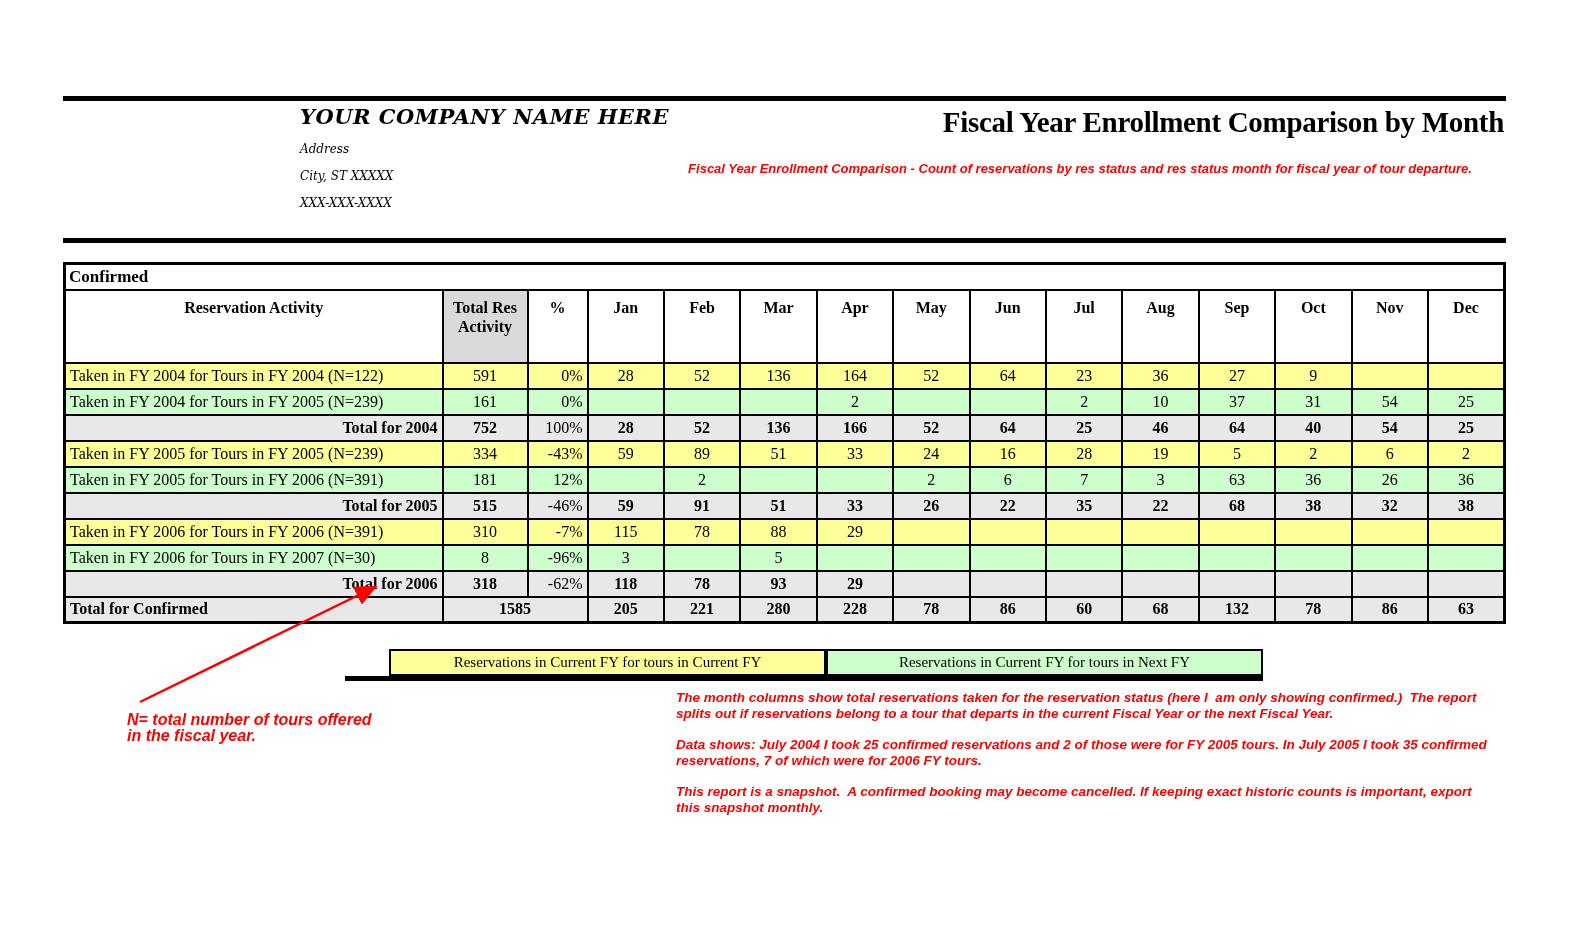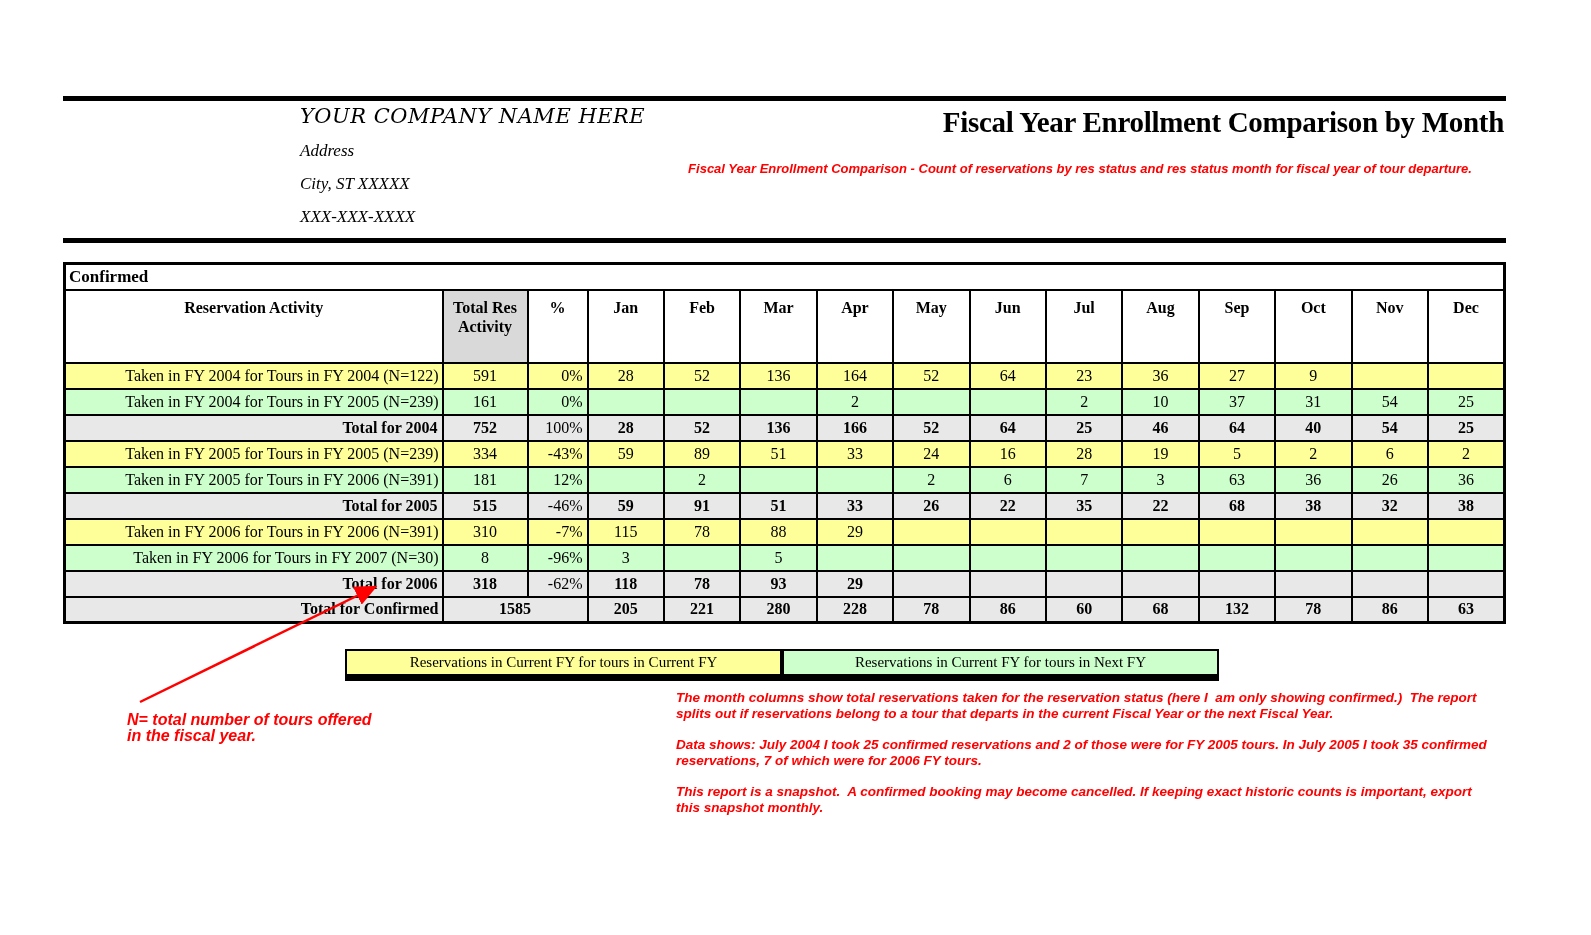--- a/index.html
+++ b/index.html
@@ -6,22 +6,22 @@
   html,body { background:#ffffff; }
   .page {
     position:relative; width:1591px; height:935px; background:#fff;
     font-family:"Liberation Serif", serif; color:#000; overflow:hidden;
   }
   .rule { position:absolute; left:63px; width:1443px; height:5px; background:#000; }
   .rule-top { top:96px; }
   .rule-mid { top:238px; }
 
   .company { position:absolute; left:300px; top:104px; font-style:italic; font-family:"DejaVu Serif", serif; }
-  .company-name { font-size:21px; font-weight:normal; letter-spacing:0.5px; }
-  .company-line { font-size:17px; margin-top:13px;font-family:Liberation Serif, serif; }
+  .company-name { font-size:21px; font-weight:bold; letter-spacing:0.5px; }
+  .company-line { font-size:12px; margin-top:13px; }
 
   .report-title {
     position:absolute; left:656px; top:106px; width:848px; text-align:right;
     font-size:29px; font-weight:bold; letter-spacing:-0.3px;
   }
   .report-subtitle {
     position:absolute; left:656px; top:161px; width:848px; text-align:center;
     color:var(--red); font-family:"Liberation Sans", sans-serif;
     font-style:italic; font-weight:bold; font-size:13px;
   }
@@ -34,36 +34,36 @@
   .report-table td {
     border:2px solid #000; height:26px; padding:0 3px;
     overflow:hidden; white-space:nowrap; background:#fff;
   }
   td.section { font-weight:bold; font-size:17px; text-align:left; }
   td.hdr {
     font-weight:bold; text-align:center; vertical-align:top;
     padding-top:7px; height:73px; white-space:normal; line-height:19px;
   }
   td.hdr-gray { background:var(--hdrgray); }
-  td.label { text-align:right; padding-left:4px; }
+  td.label { text-align:left; padding-left:4px; }
   td.lbl-total { text-align:right; padding-right:4px; font-weight:bold;padding-left:28px; }
   td.lbl-grand { font-weight:bold; }
   td.num { text-align:center; }
   td.pct { text-align:right; padding-right:4px; }
   td.bold { font-weight:bold; }
   tr.bg-yellow td { background:var(--yellow); }
   tr.bg-green  td { background:var(--green); }
   tr.bg-total  td, tr.bg-grand td { background:var(--gray); }
 
   .legend { position:absolute; left:345px; top:649px; display:flex; border-bottom:5px solid #000; }
   .legend-box {
     width:437px; height:27px; border:2px solid #000; text-align:center;
     font-size:15px; line-height:23px; font-family:"Liberation Serif", serif;
   }
-  .legend-current { background:var(--yellow); }
+  .legend-current { background:var(--yellow);margin-left:44px; }
   .legend-next { background:var(--green); }
 
   .arrow-overlay { position:absolute; left:0; top:0; width:1591px; height:935px; pointer-events:none; }
 
   .n-note {
     position:absolute; left:127px; top:712px; width:250px;
     color:var(--red); font-family:"Liberation Sans", sans-serif;
     font-weight:bold; font-style:italic; font-size:16px; line-height:16px;
   }
   .red-paragraphs {

